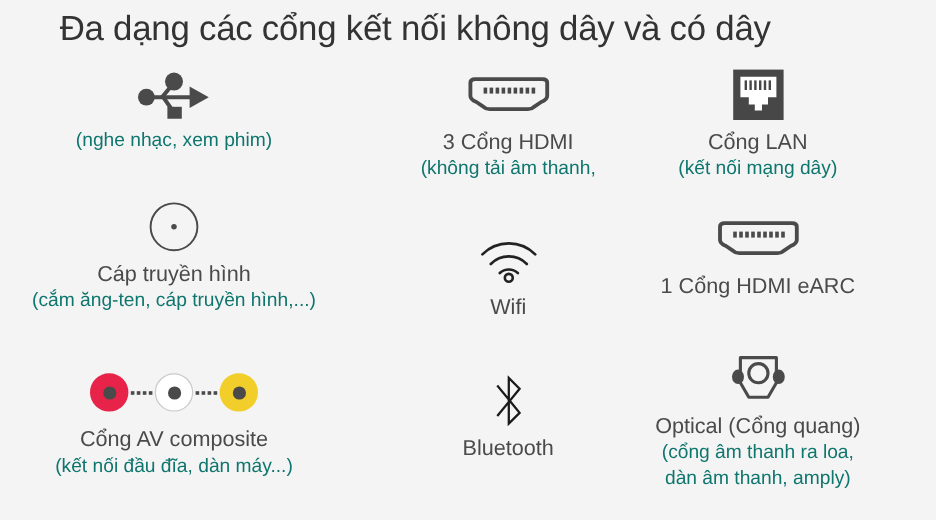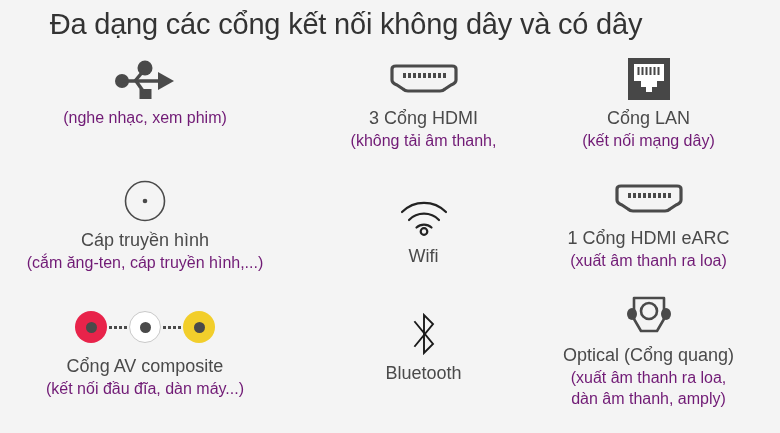--- a/index.html
+++ b/index.html
@@ -49,31 +49,31 @@
     margin-bottom: 4px;
   }
   .label {
     font-size: 18px;
     color: #4a4a4a;
     line-height: 23px;
     white-space: nowrap;
   }
   .sub {
     font-size: 16px;
-    color: #701a75;
+    color: #0f766e;
     line-height: 21px;
     white-space: nowrap;
   }
   
   .col-a { left: 0px;   width: 290px; }
   .col-b { left: 296px; width: 255px; text-align: center; }
-  .col-c { left: 526px; width: 245px; }
+  .col-c { left: 509px; width: 245px; }
 
   .row-1 { top: 0px; }
-  .row-2 { top: 122px; }
+  .row-2 { top: 110px; }
   .row-3 { top: 248px; text-align: center; }
 
   .r1b { top: 0px; }
   .r2b { top: 138px; }
   .r3b { top: 255px; }
 
   .r1c { top: 0px; }
   .r2c { top: 120px; }
   .r3c { top: 237px; }
 
@@ -253,31 +253,30 @@
               <rect x="31" y="10" width="3" height="5"></rect>
             <rect x="36" y="10" width="3" height="5"></rect>
               <rect x="41" y="10" width="3" height="5"></rect>
             <rect x="46" y="10" width="3" height="5"></rect>
               <rect x="51" y="10" width="3" height="5"></rect>
             <rect x="56" y="10" width="3" height="5"></rect>
           </g>
         </svg>
       </div>
       <div class="label">1 Cổng HDMI  eARC</div>
-      <div class="sub">(xuất âm thanh ra loa)</div>
     </div>
 
     <div class="cell col-c r3c">
       <div class="icon-wrap">
         <svg width="52" height="44" viewBox="0 0 52 44">
           <ellipse cx="9" cy="20" rx="5" ry="6" fill="#4a4a4a"></ellipse>
           <ellipse cx="43" cy="20" rx="5" ry="6" fill="#4a4a4a"></ellipse>
           <path d="M11,4 H41 V25 L34,37 H18 L11,25 Z" fill="none" stroke="#4a4a4a" stroke-width="2.6" stroke-linejoin="round"></path>
           <circle cx="26" cy="17" r="8" fill="none" stroke="#4a4a4a" stroke-width="2.6"></circle>
         </svg>
       </div>
       <div class="label">Optical (Cổng quang)</div>
-      <div class="sub">(xuất âm thanh ra loa,</div>
+      <div class="sub">(cổng âm thanh ra loa,</div>
       <div class="sub">dàn âm thanh, amply)</div>
     </div>
 
   </div>
 </div>
 
 </body></html>

